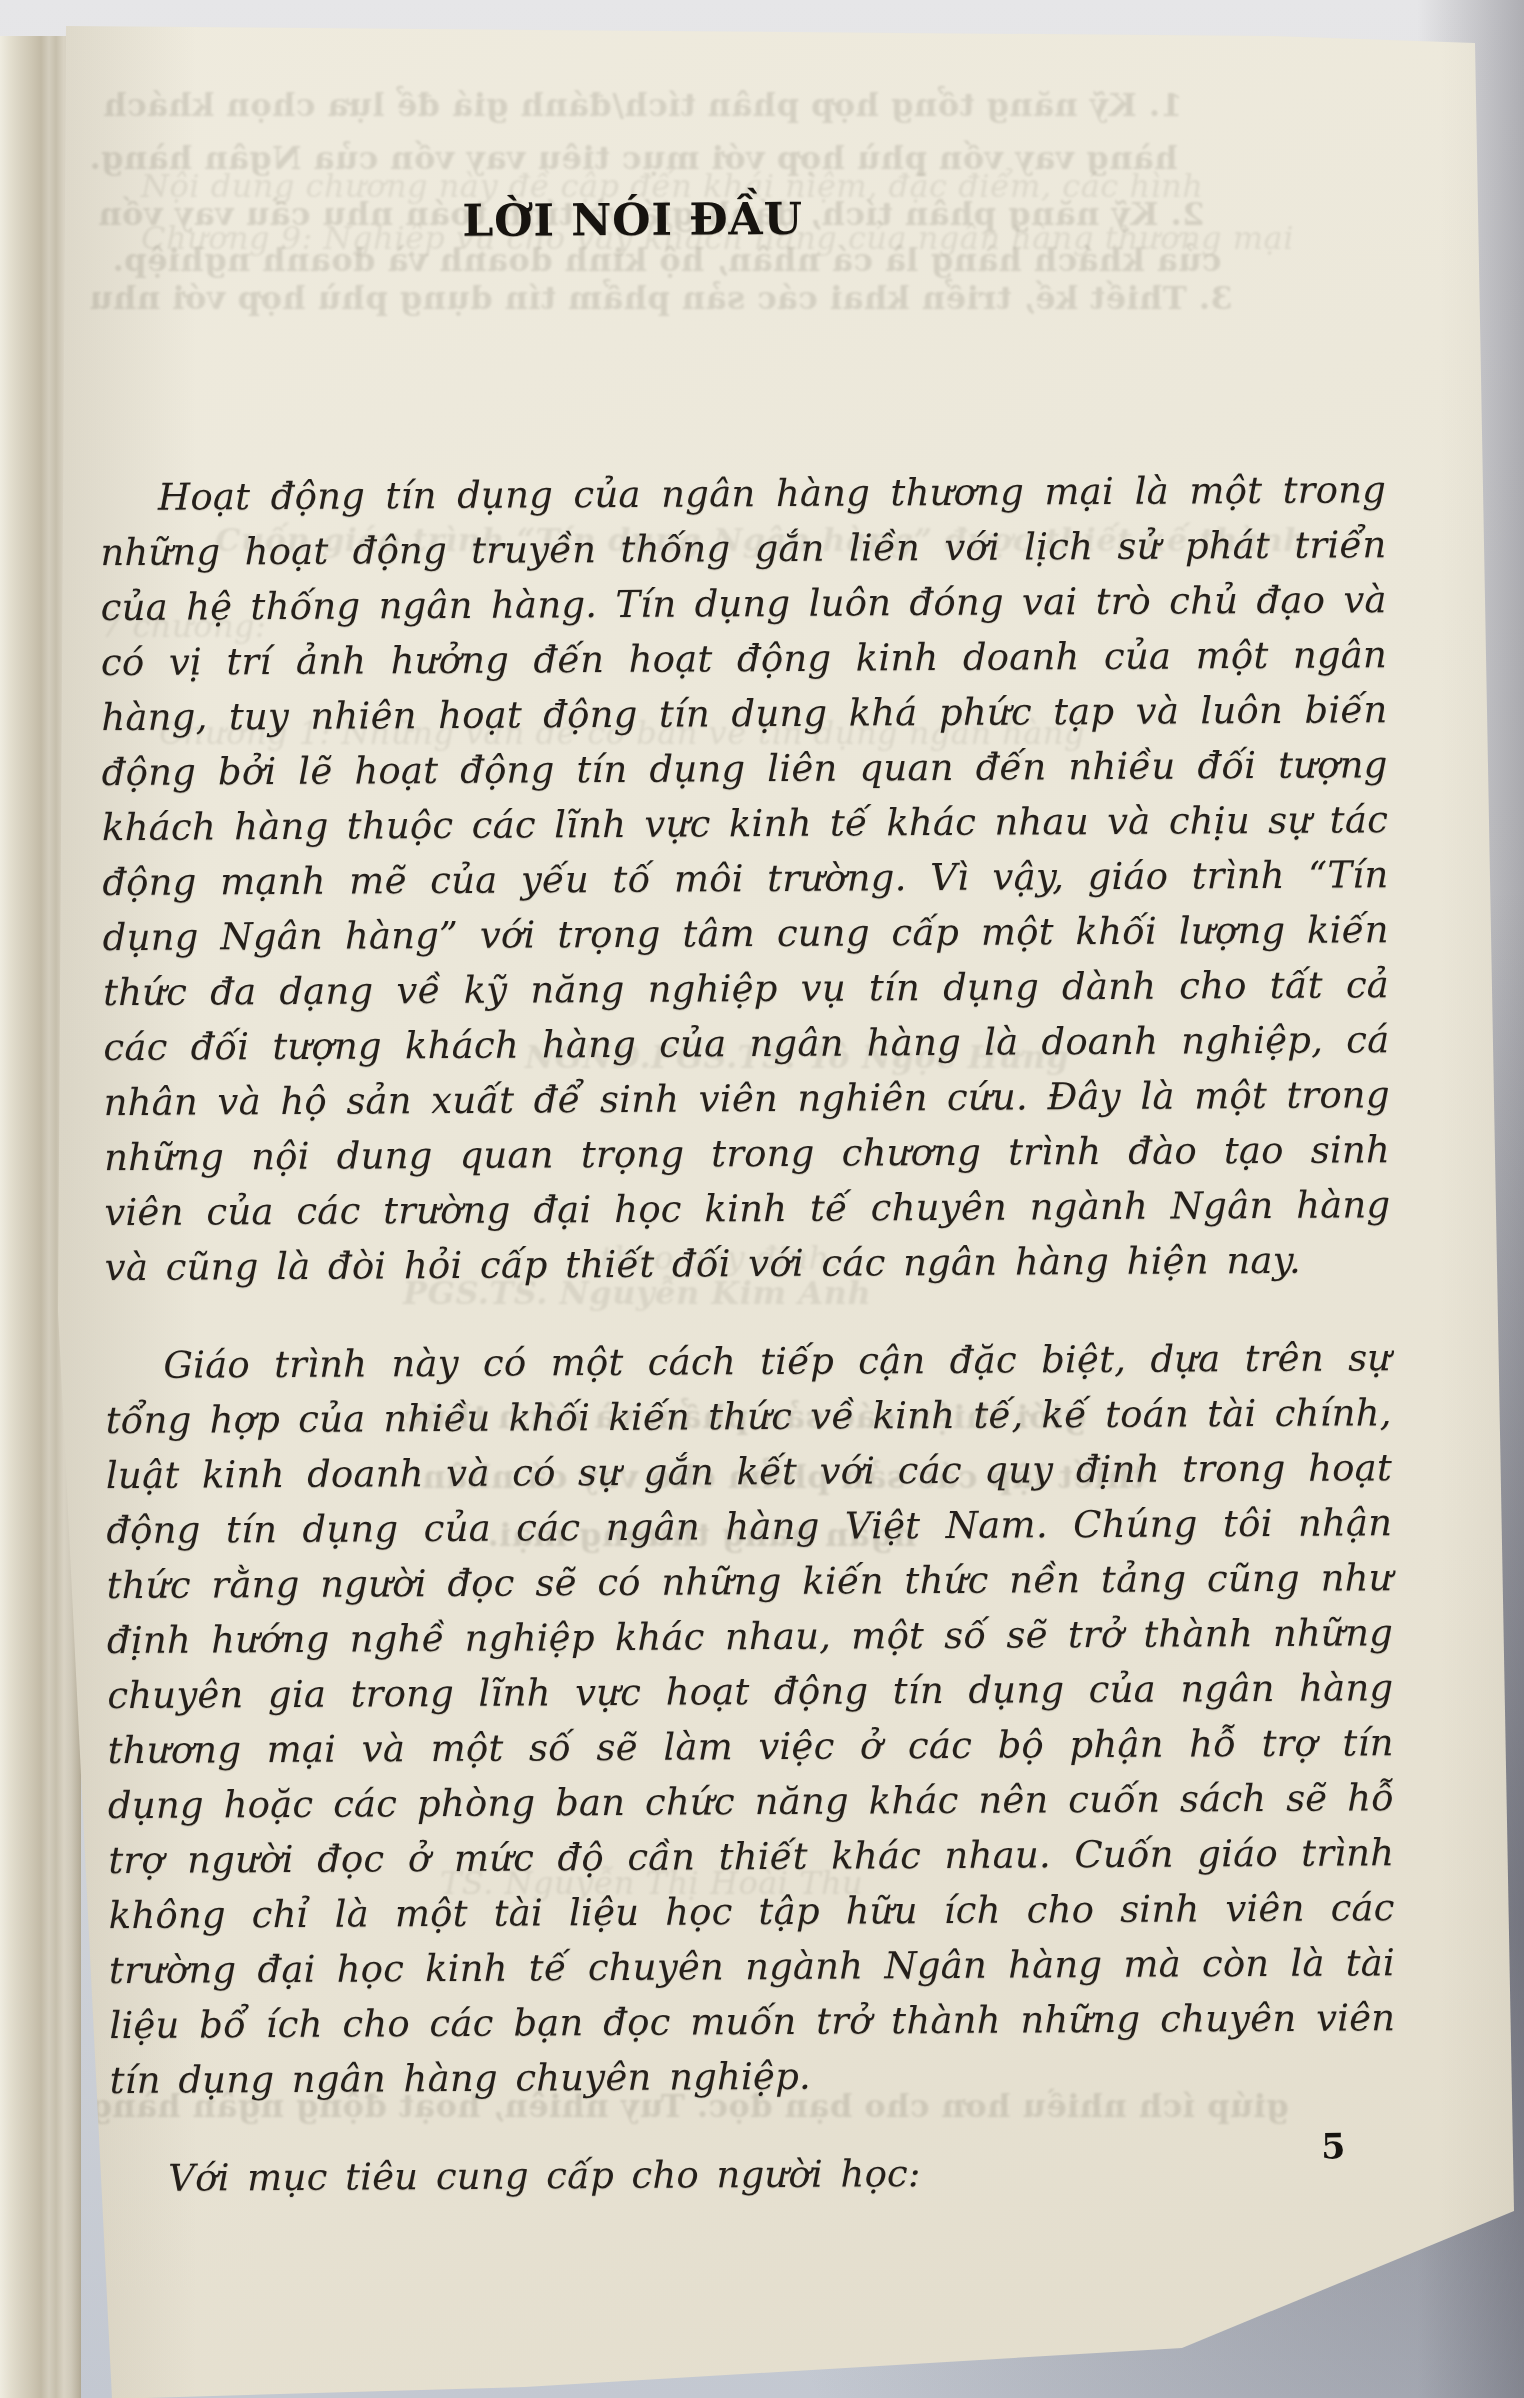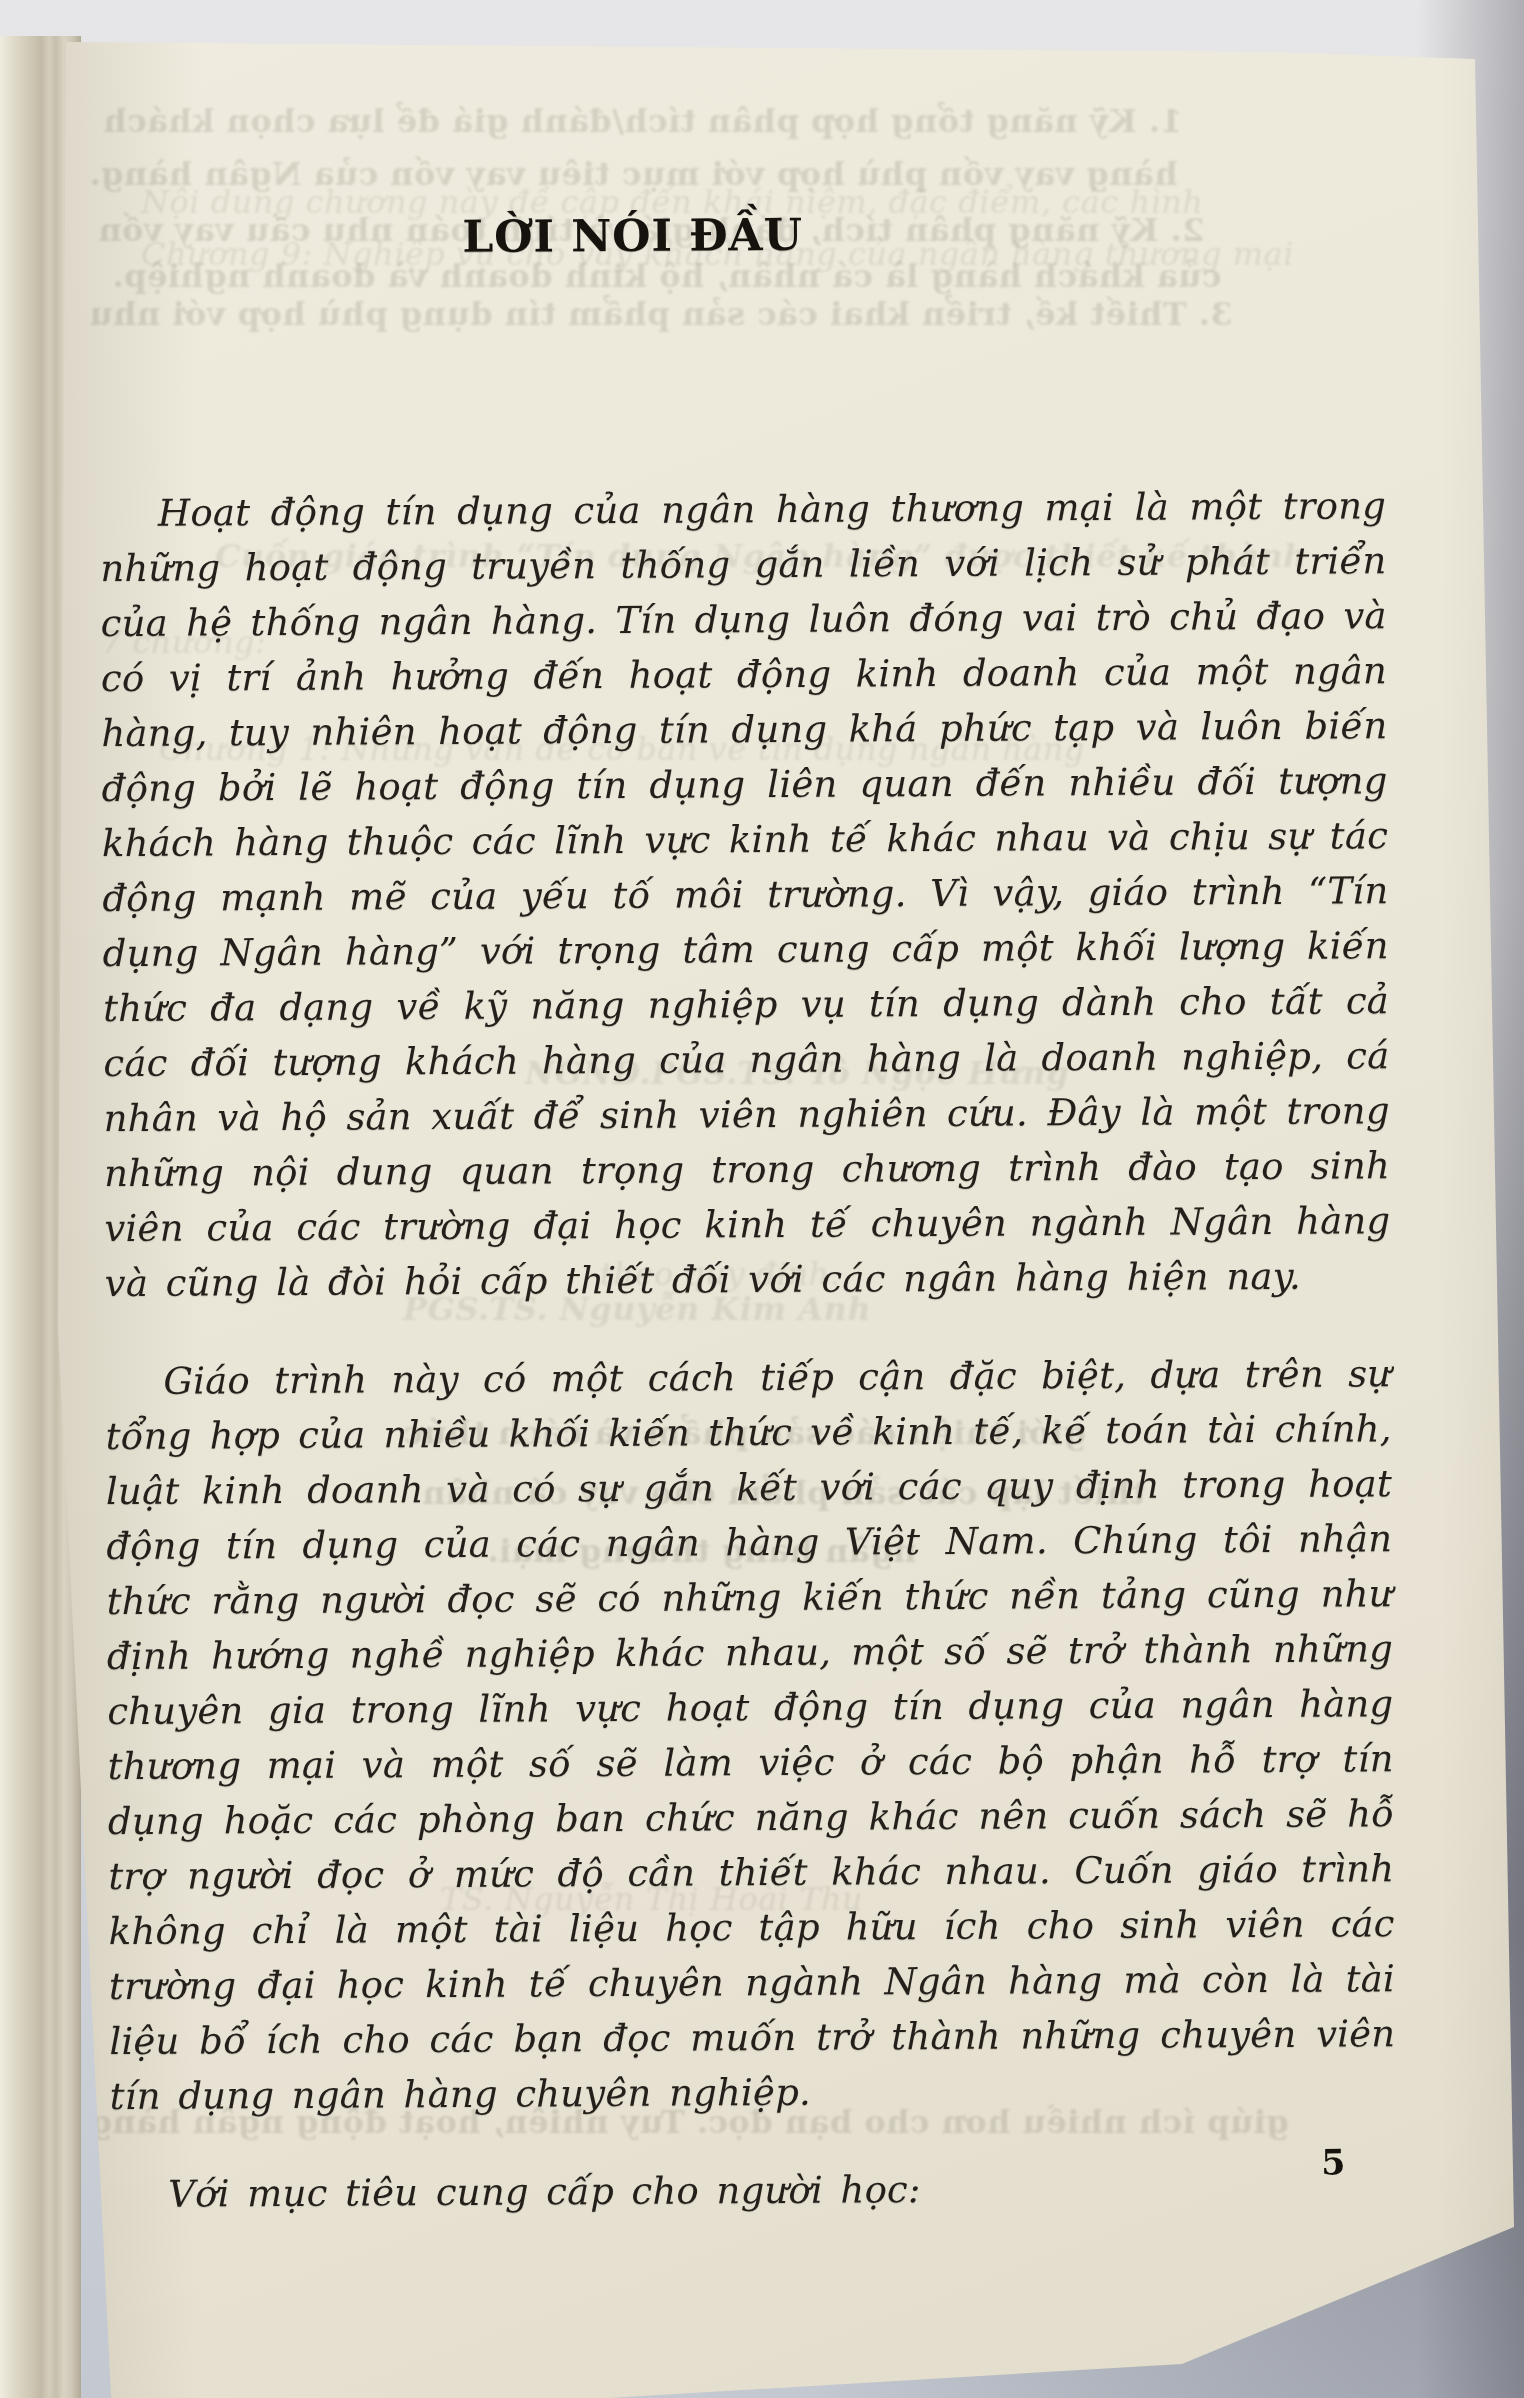--- a/index.html
+++ b/index.html
@@ -23,21 +23,20 @@
       #c2bAa6 41px,#d3cdbd 49px,#c6bfac 56px,#d9d3c4 64px,
       #cfc9b9 71px,#b9b19e 79px,#aFa793 81px);
   }
   
   .sheet{
     position:absolute;inset:0;
     background:linear-gradient(160deg,#efebde 0%,#ebe7d9 38%,#e8e3d4 70%,#e2dccb 100%);
     clip-path:polygon(66px 26px, 1274px 36px, 1475px 43px, 1514px 2211px,
                       1182px 2348px, 525px 2387px, 112px 2399px, 58px 1312px);
     filter:drop-shadow(15px 20.6px 22.5px rgba(70,70,82,0.45));
-    margin-top:16px;
   }
   .gutter-shade{
     position:absolute;inset:0;
     background:linear-gradient(90deg, rgba(120,108,84,0.14) 66px, rgba(0,0,0,0) 197px),
                linear-gradient(270deg, rgba(120,110,90,0.10) 0px, rgba(0,0,0,0) 84px);
   }
   
   .ghost-layer{position:absolute;inset:0;color:#6b6657;}
   .ghost{
     position:absolute;white-space:nowrap;font-size:32px;

